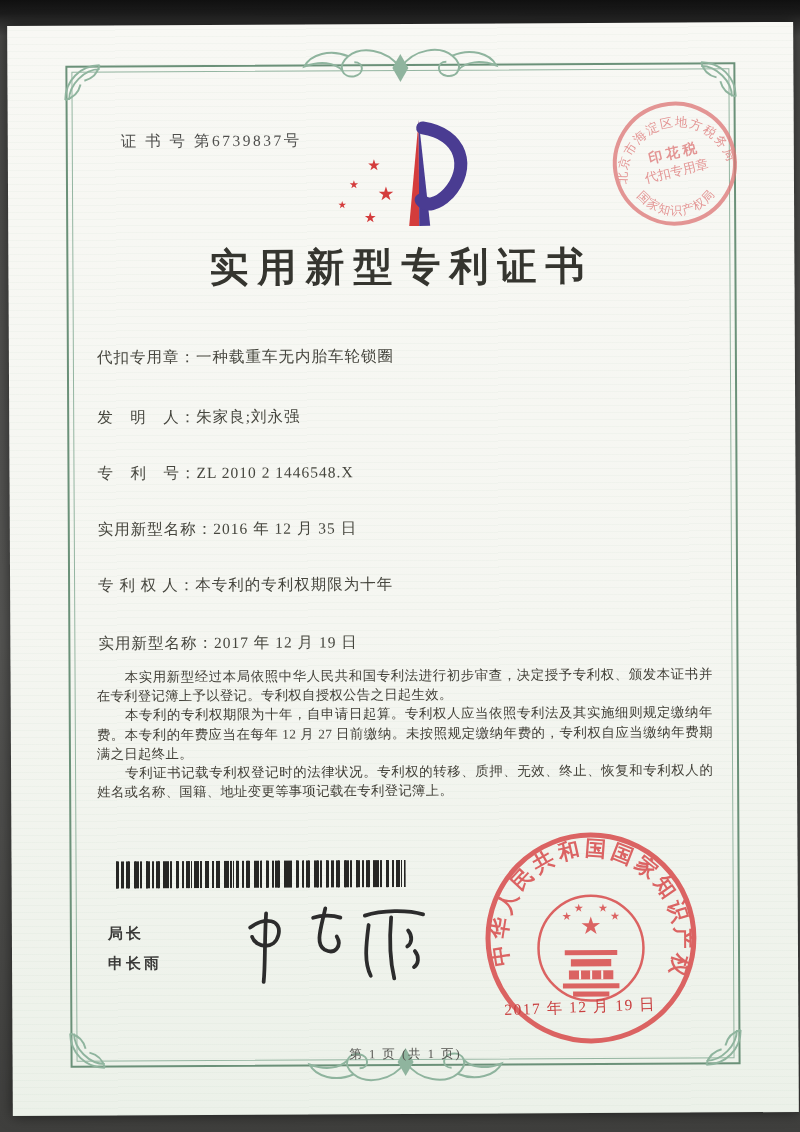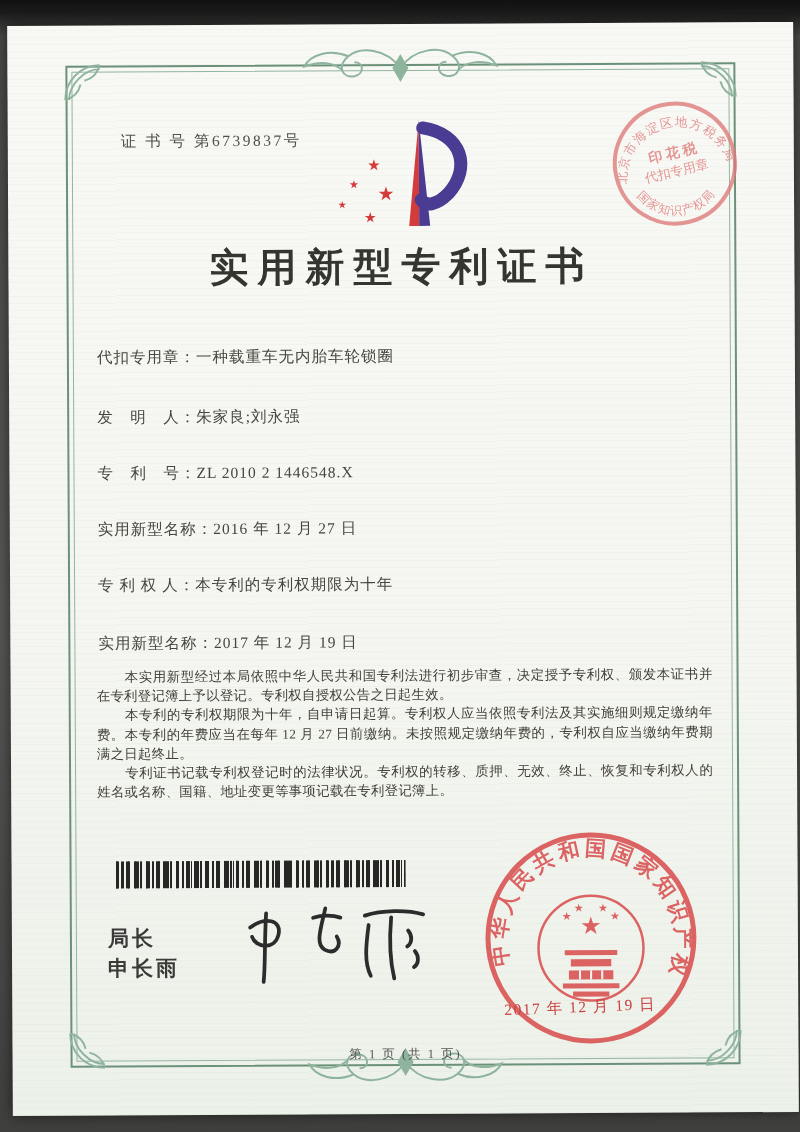--- a/index.html
+++ b/index.html
@@ -62,21 +62,21 @@
     position: absolute; left: 104px; top: 836px; width: 290px; height: 27px;
     background:
       repeating-linear-gradient(90deg, #262624 0 2px, transparent 2px 6px),
       repeating-linear-gradient(90deg, #262624 0 3px, transparent 3px 10px),
       repeating-linear-gradient(90deg, transparent 0 5px, #262624 5px 6px, transparent 6px 14px);
   }
   
   .sig-title, .sig-name {
     position: absolute; left: 96px;
     font-family: "Liberation Sans", "DejaVu Sans", sans-serif;
-    font-weight: 700; font-size: 21px; color: #3a3a38; letter-spacing: 3px;
+    font-weight: 700; font-size: 15px; color: #3a3a38; letter-spacing: 3px;
   }
   .sig-title { top: 899px; }
   .sig-name  { top: 929px; text-align: center; }
   .sig-hand { position: absolute; left: 212px; top: 864px; width: 235px; height: 115px; }
   
   .seal { position: absolute; left: 468px; top: 804px; width: 222px; height: 222px; opacity: .88; }
   .seal-date {
     position: absolute; left: 492px; top: 974px; z-index: 3;
     font-size: 15.5px; color: #c94040; letter-spacing: 1.5px;
     transform: rotate(-2deg); white-space: nowrap;
@@ -144,21 +144,21 @@
     <polygon points="103,14 93,120 103,120" fill="#d43c3c"></polygon>
     <polygon points="103,14 103,120 114,120" fill="#4a3c92"></polygon>
     <path d="M 107,22 C 146,28 156,62 132,88 C 121,99 110,101 105,94" stroke="#4a3c92" stroke-width="13" fill="none" stroke-linecap="round"></path>
   </svg>
 
   <div class="title">实用新型专利证书</div>
 
   <div class="field f0"><span>代扣专用章：</span><span>一种载重车无内胎车轮锁圈</span></div>
   <div class="field f1"><span>发　明　人：</span><span>朱家良;刘永强</span></div>
   <div class="field f2"><span>专　利　号：</span><span>ZL 2010 2 1446548.X</span></div>
-  <div class="field f3"><span>实用新型名称：</span><span>2016 年 12 月 27 日</span></div>
+  <div class="field f3"><span>实用新型名称：</span><span>2016 年 12 月 35 日</span></div>
   <div class="field f4"><span>专 利 权 人：</span><span>本专利的专利权期限为十年</span></div>
   <div class="field f5"><span>实用新型名称：</span><span>2017 年 12 月 19 日</span></div>
 
   <div class="body-text">
     <p>本实用新型经过本局依照中华人民共和国专利法进行初步审查，决定授予专利权、颁发本证书并在专利登记簿上予以登记。专利权自授权公告之日起生效。</p>
     <p>本专利的专利权期限为十年，自申请日起算。专利权人应当依照专利法及其实施细则规定缴纳年费。本专利的年费应当在每年 12 月 27 日前缴纳。未按照规定缴纳年费的，专利权自应当缴纳年费期满之日起终止。</p>
     <p>专利证书记载专利权登记时的法律状况。专利权的转移、质押、无效、终止、恢复和专利权人的姓名或名称、国籍、地址变更等事项记载在专利登记簿上。</p>
   </div>
 
   <div class="barcode"></div>

